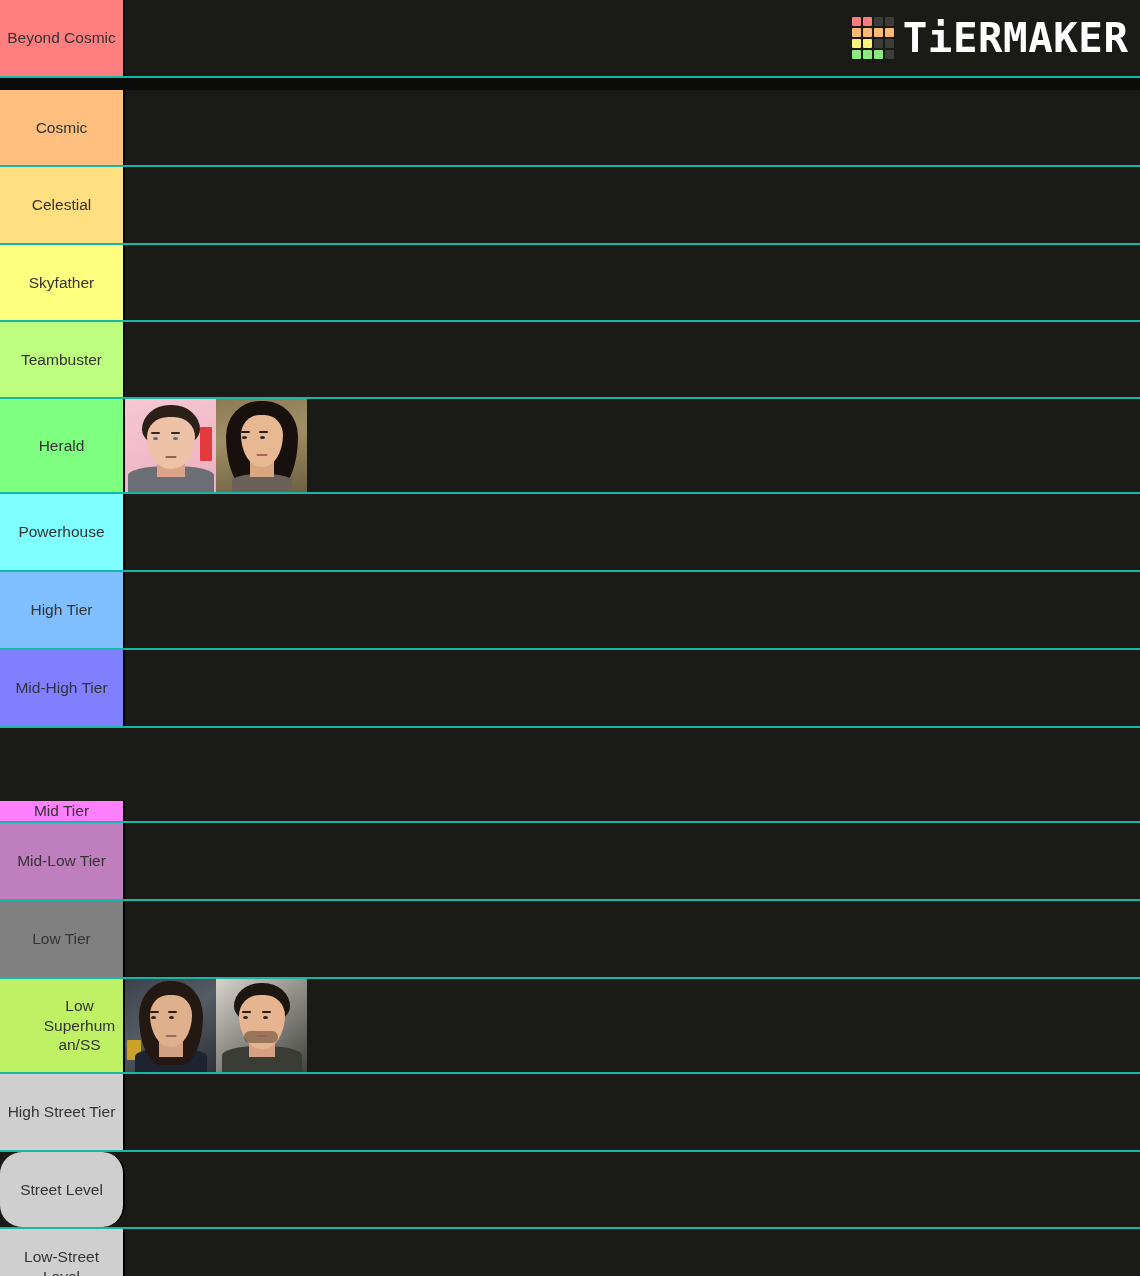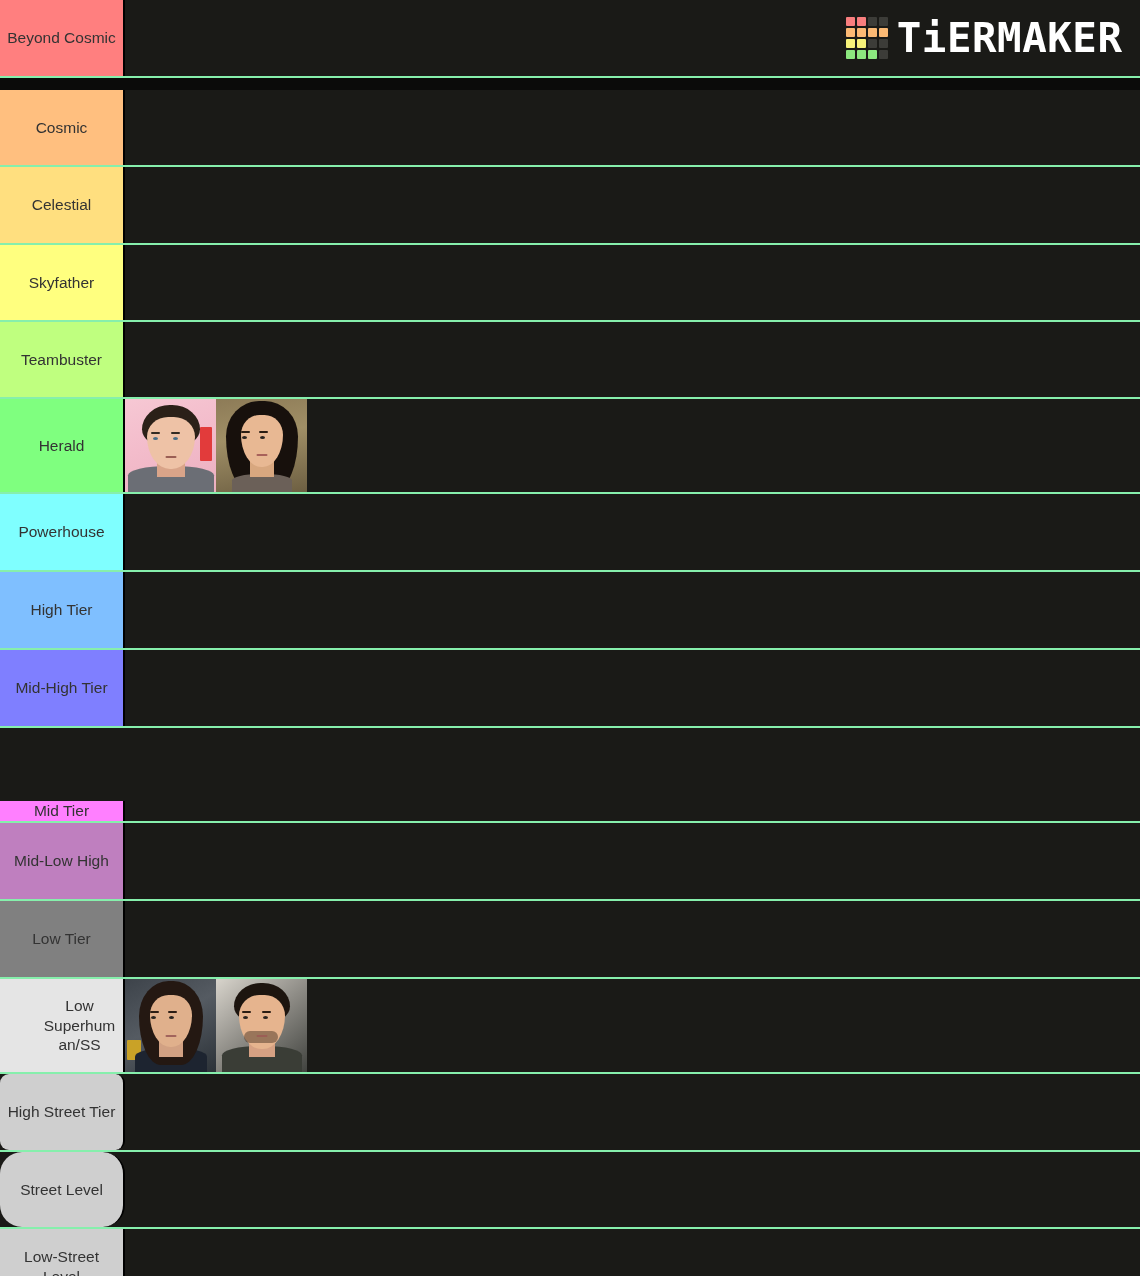--- a/index.html
+++ b/index.html
@@ -20,21 +20,21 @@
   }
 
   
   .tier-row.header-row {
     position: relative;
   }
 
   .brand-logo {
     position: absolute;
     top: 9px;
-    right: 20px;
+    right: 14px;
     display: flex;
     align-items: center;
     gap: 11px;
     height: 58px;
     pointer-events: none;
     padding-left: 32px;
   }
 
   .logo-grid {
     display: grid;
@@ -59,21 +59,21 @@
   .tier-list {
     display: flex;
     flex-direction: column;
     width: 1140px;
   }
 
   .tier-row {
     display: flex;
     width: 1140px;
     background: #1a1a17;
-    border-bottom: 2px solid #86efac;
+    border-bottom: 2px solid #14b8a6;
     overflow: hidden;
   }
 
   .tier-label {
     width: 125px;
     min-width: 125px;
     flex: 0 0 125px;
     display: flex;
     align-items: center;
     justify-content: center;
@@ -250,29 +250,29 @@
       </div>
       <div class="tier-row" style="height: 78px;">
         <div class="tier-label" style="background: rgb(127, 127, 255);">Mid-High Tier</div>
         <div class="tier-items"></div>
       </div>
       <div class="tier-row" style="height: 95px; align-items: flex-end;">
         <div class="tier-label" style="background: rgb(255, 127, 255);">Mid Tier</div>
         <div class="tier-items"></div>
       </div>
       <div class="tier-row" style="height: 78px;">
-        <div class="tier-label" style="background: rgb(191, 127, 191);">Mid-Low High</div>
+        <div class="tier-label" style="background: rgb(191, 127, 191);">Mid-Low Tier</div>
         <div class="tier-items"></div>
       </div>
       <div class="tier-row" style="height: 78px;">
         <div class="tier-label" style="background: rgb(128, 128, 128);">Low Tier</div>
         <div class="tier-items"></div>
       </div>
       <div class="tier-row" style="height: 95px;">
-        <div class="tier-label" style="background: #e5e5e5; padding-left: 40px;">Low Superhuman/SS</div>
+        <div class="tier-label" style="background: #bef264; padding-left: 40px;">Low Superhuman/SS</div>
         <div class="tier-items">
           <div class="tier-item">
             <div class="portrait p-bg-office">
               <div class="p-accent" style="left: 2px; bottom: 12px; width: 14px; height: 20px; background: rgb(201, 162, 39);"></div>
               <div class="p-body" style="width: 72px; height: 24px; background: rgb(29, 36, 48);"></div>
               <div class="p-hair" style="top: 2px; width: 64px; height: 84px; background: rgb(36, 24, 18); border-radius: 46% 46% 34% 34% / 42% 42% 58% 58%;"></div>
               <div class="p-neck" style="top: 60px; width: 24px; height: 18px; background: rgb(210, 161, 131);"></div>
               <div class="p-face" style="top: 16px; width: 42px; height: 52px; background: rgb(224, 176, 140);"></div>
               <div class="p-brow" style="left: 25px; top: 32px; background: rgb(44, 29, 20);"></div>
               <div class="p-brow" style="left: 43px; top: 32px; background: rgb(44, 29, 20);"></div>
@@ -291,21 +291,21 @@
               <div class="p-brow" style="left: 46px; top: 32px; background: rgb(42, 29, 19);"></div>
               <div class="p-eye" style="left: 27px; top: 37px;"></div>
               <div class="p-eye" style="left: 47px; top: 37px;"></div>
               <div class="p-accent" style="left: 28px; top: 52px; width: 34px; height: 12px; background: rgba(60, 40, 26, 0.45); border-radius: 6px;"></div>
               <div class="p-mouth" style="top: 56px; background: rgb(156, 94, 85);"></div>
             </div>
           </div>
         </div>
       </div>
       <div class="tier-row" style="height: 78px;">
-        <div class="tier-label" style="background: rgb(207, 207, 207); border-radius: 9px;">High Street Tier</div>
+        <div class="tier-label" style="background: rgb(207, 207, 207);">High Street Tier</div>
         <div class="tier-items"></div>
       </div>
       <div class="tier-row" style="height: 77px;">
         <div class="tier-label" style="background: rgb(207, 207, 207); border-radius: 22px;">Street Level</div>
         <div class="tier-items"></div>
       </div>
       <div class="tier-row" style="height: 78px;">
         <div class="tier-label" style="background: rgb(207, 207, 207);">Low-Street Level</div>
         <div class="tier-items"></div>
       </div>

